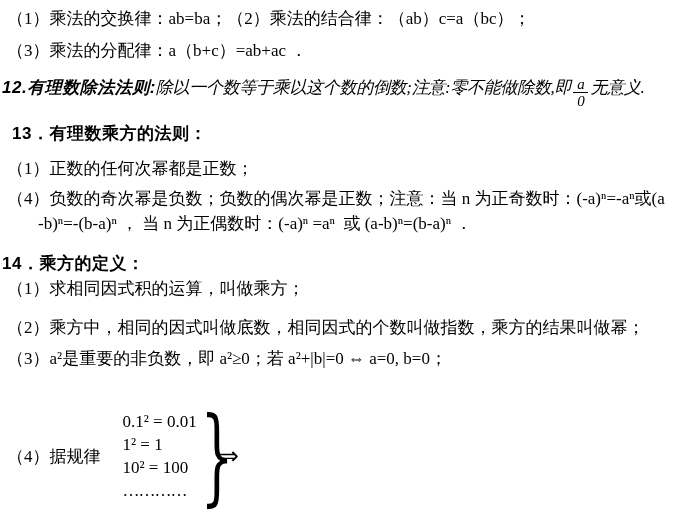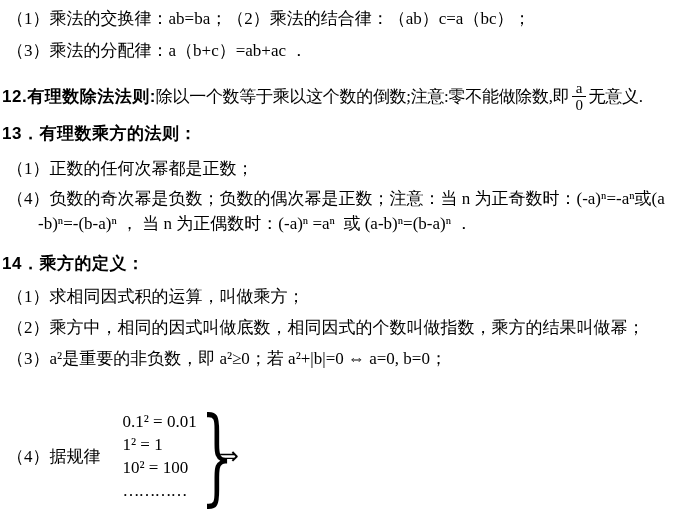--- a/index.html
+++ b/index.html
@@ -19,23 +19,24 @@
     line-height:19px;
   }
   .heading {
     font-family:"Liberation Sans","DejaVu Sans",sans-serif;
     font-weight:bold;
     letter-spacing:0.5px;
   }
   .rule12-row {
     position:absolute;
     left:2px; top:76px; height:40px;
-    display:flex; align-items:center;
+    display:flex; align-items:flex-start;
     white-space:pre;
     letter-spacing:-0.3px;
+    font-style:italic;
   }
   .frac {
     display:inline-flex;
     flex-direction:column;
     align-items:center;
     vertical-align:middle;
     font-size:15px;
     line-height:16px;
     margin:0 2px;
   }
@@ -78,31 +79,31 @@
 <div class="page">
 
   <div class="row" style="top:9px">（1）乘法的交换律：ab=ba；（2）乘法的结合律：（ab）c=a（bc）；</div>
 
   <div class="row" style="top:41px">（3）乘法的分配律：a（b+c）=ab+ac ．</div>
 
   <div class="rule12-row">
     <span class="heading">12.有理数除法法则:</span><span>除以一个数等于乘以这个数的倒数;注意:零不能做除数,即</span><span class="frac"><span class="frac-num">a</span><span class="frac-den">0</span></span><span>无意义.</span>
   </div>
 
-  <div class="row heading" style="top:124px; left:2px">13．有理数乘方的法则：</div>
+  <div class="row heading" style="top:124px; left:12px">13．有理数乘方的法则：</div>
 
   <div class="row" style="top:159px">（1）正数的任何次幂都是正数；</div>
 
   <div class="row" style="top:189px">（4）负数的奇次幂是负数；负数的偶次幂是正数；注意：当 n 为正奇数时：(-a)ⁿ=-aⁿ或(a</div>
 
   <div class="row" style="top:214px; left:38px">-b)ⁿ=-(b-a)ⁿ ， 当 n 为正偶数时：(-a)ⁿ =aⁿ  或 (a-b)ⁿ=(b-a)ⁿ ．</div>
 
   <div class="row heading" style="top:254px; left:2px">14．乘方的定义：</div>
 
-  <div class="row" style="top:287px">（1）求相同因式积的运算，叫做乘方；</div>
+  <div class="row" style="top:279px">（1）求相同因式积的运算，叫做乘方；</div>
 
   <div class="row" style="top:318px">（2）乘方中，相同的因式叫做底数，相同因式的个数叫做指数，乘方的结果叫做幂；</div>
 
   <div class="row" style="top:349px">（3）a²是重要的非负数，即 a²≥0；若 a²+|b|=0 ⇔ a=0, b=0；</div>
 
   <div class="rule14-block">
     <span class="eq-label">（4）据规律</span>
     <span class="eq-stack">
       <span>0.1² = 0.01</span>
       <span>1² = 1</span>

